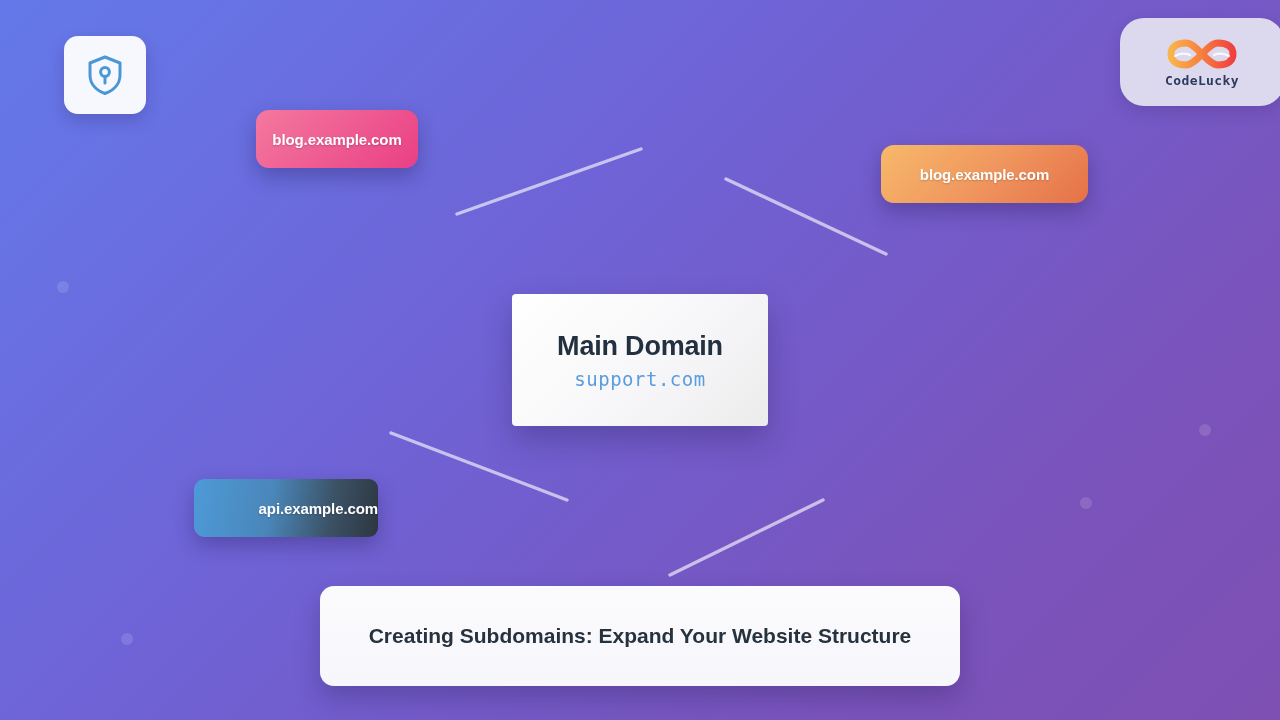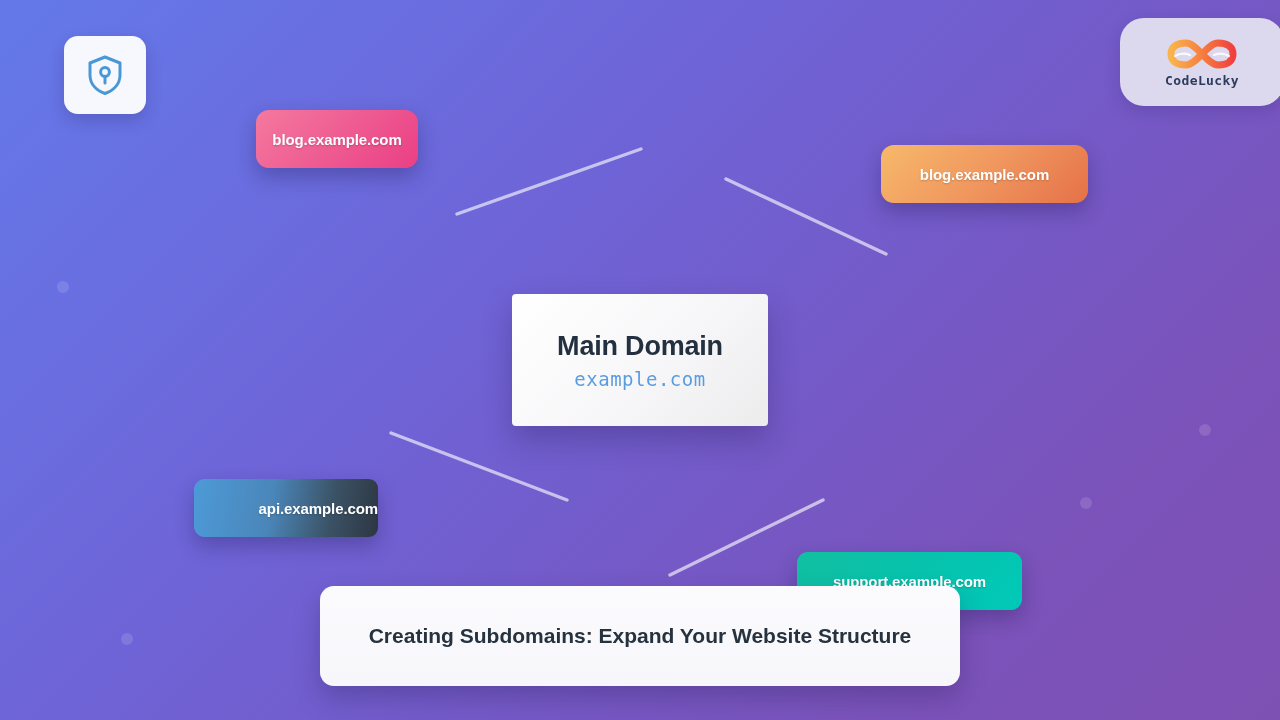--- a/index.html
+++ b/index.html
@@ -173,36 +173,33 @@
         <path d="M20 6 C9 6 5 11 5 17 C5 23 9 28 20 28 C31 28 41 6 52 6 C63 6 67 11 67 17 C67 23 63 28 52 28 C41 28 31 6 20 6 Z" stroke="url(#gmark)" stroke-width="7" fill="none" stroke-linecap="round"></path>
         <path d="M9 19 C14 16 19 16 24 18" stroke="#ffffff" stroke-width="2.2" fill="none" stroke-linecap="round" opacity="0.85"></path>
         <path d="M48 18 C53 16 58 16 63 19" stroke="#ffffff" stroke-width="2.2" fill="none" stroke-linecap="round" opacity="0.85"></path>
       </svg>
     </span>
     <span class="brand-name">CodeLucky</span>
   </div>
 
   <div class="card" id="main-domain-card">
     <div class="md-title">Main Domain</div>
-    <div class="md-url">example.com</div>
+    <div class="md-url">support.com</div>
   </div>
 
   <div class="card sub" id="sub-blog">
     <span>blog.example.com</span>
   </div>
 
   <div class="card sub" id="sub-shop">
     <span>blog.example.com</span>
   </div>
 
   <div class="card sub" id="sub-api">
     <span>api.example.com</span>
   </div>
 
-  <div class="card sub" id="sub-support">
-    <span>support.example.com</span>
-  </div>
 
   <div class="card" id="page-title-card">
     <div class="pt-text">Creating Subdomains: Expand Your Website Structure</div>
   </div>
 
 </div>
 
 </body></html>

